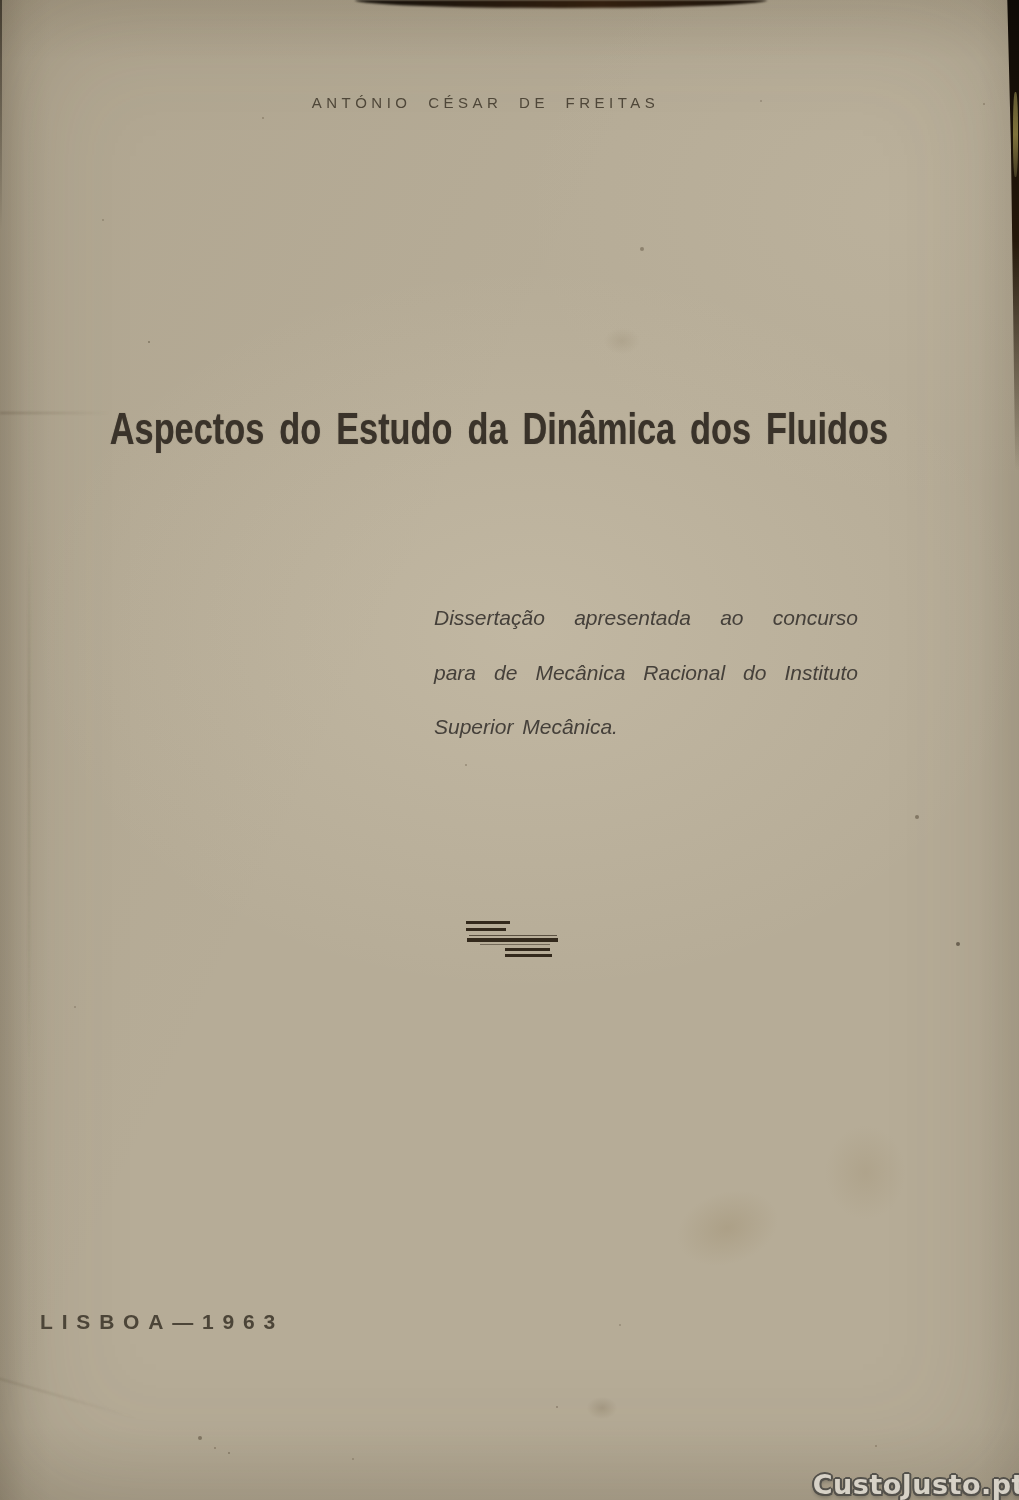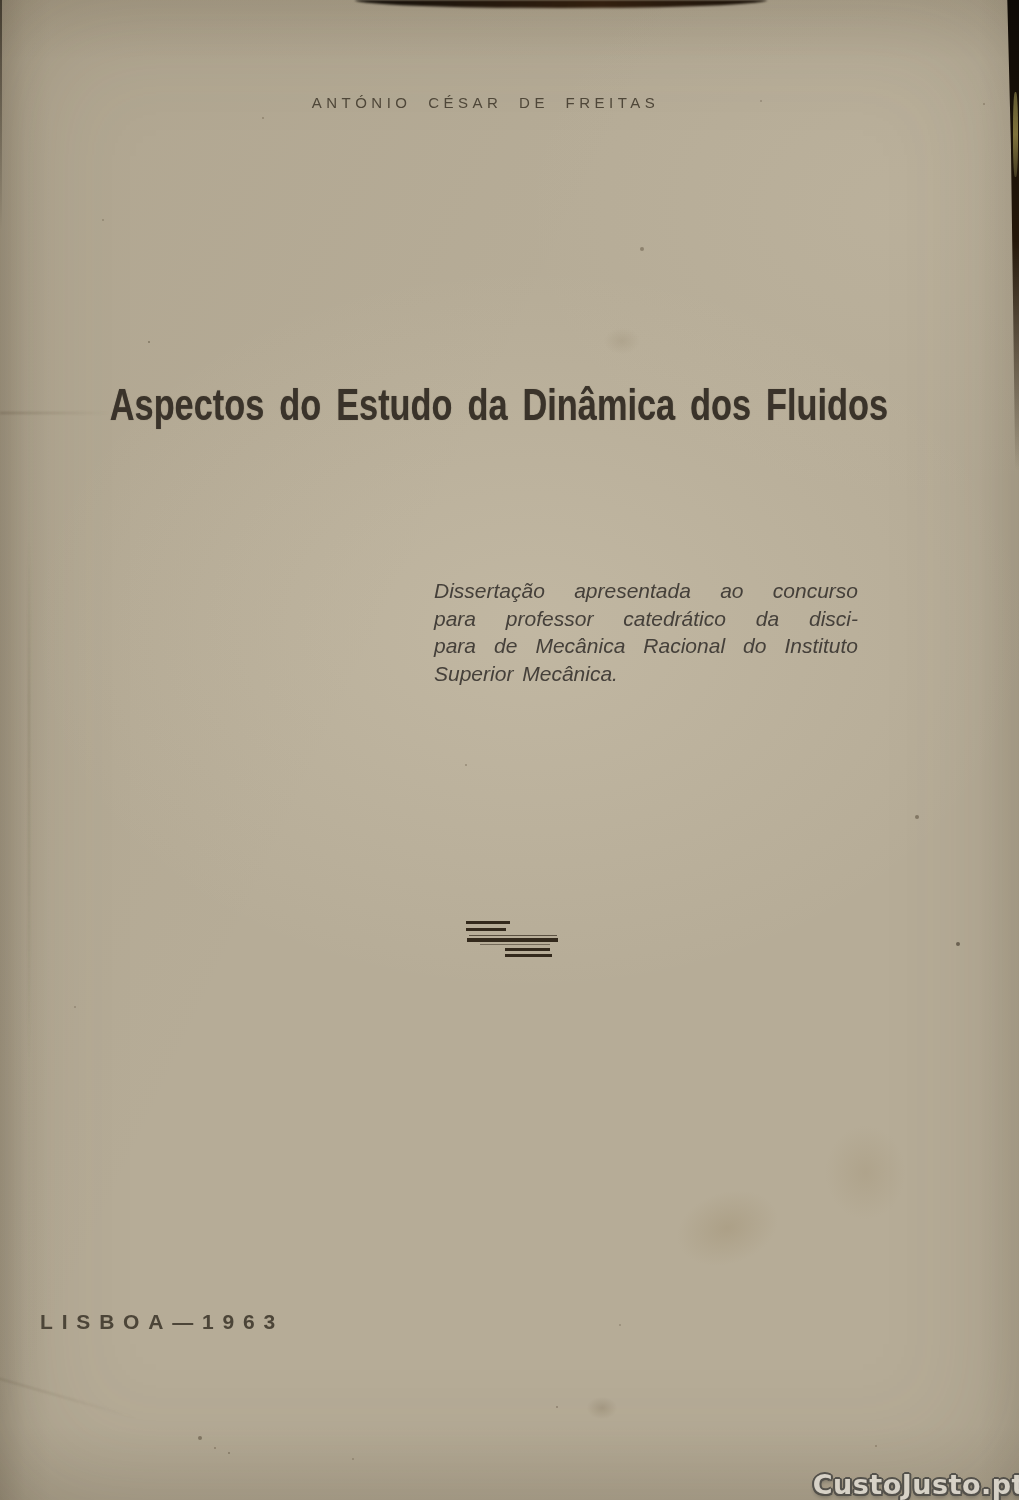--- a/index.html
+++ b/index.html
@@ -76,36 +76,36 @@
   .crease-bl{position:absolute;left:-12px;top:1396px;width:150px;height:2px;transform:rotate(16deg);
     background:linear-gradient(90deg,rgba(80,66,45,0.22),rgba(80,66,45,0));filter:blur(1px);}
   
   .author{
     position:absolute;left:0;top:94px;width:100%;padding-right:48px;box-sizing:border-box;
     text-align:center;
     font-size:15px;font-weight:400;letter-spacing:4.5px;word-spacing:8px;
     color:#4f4739;
   }
   .title-wrap{
-    position:absolute;left:0;top:380px;width:100%;padding-right:82px;box-sizing:border-box;
+    position:absolute;left:0;top:404px;width:100%;padding-right:82px;box-sizing:border-box;
     margin:0;text-align:center;white-space:nowrap;
   }
   .title-inner{
     display:inline-block;
     transform:scaleX(0.78);transform-origin:50% 50%;
     font-size:44px;font-weight:700;letter-spacing:0;word-spacing:7px;
     color:#3a332a;
     text-shadow:0 0 1px rgba(58,51,42,0.5);
   }
   .dedication{
     position:absolute;left:434px;top:577px;width:424px;
     font-style:italic;font-size:21px;line-height:27.5px;
     color:#45403a;word-spacing:3px;
   }
-  .ded-line{text-align:justify;text-align-last:justify;}
+  .ded-line{text-align:justify;text-align-last:justify;margin-top:27px;}
   .ded-line.last{text-align:left;text-align-last:left;}
   
   .ornament{position:absolute;left:0;top:0;width:1019px;height:1500px;pointer-events:none;}
   .orn{position:absolute;background:#33291c;filter:blur(0.4px);}
   .orn.b1{left:466px;top:921px;width:44px;height:3px;}
   .orn.b2{left:466px;top:928px;width:40px;height:3px;}
   .orn.h1{left:469px;top:935px;width:88px;height:1px;opacity:.7;}
   .orn.b3{left:467px;top:938px;width:91px;height:4px;}
   .orn.h2{left:480px;top:944px;width:70px;height:1px;opacity:.5;}
   .orn.b4{left:505px;top:948px;width:45px;height:3px;}
@@ -147,21 +147,20 @@
   <div class="crease-h"></div>
   <div class="crease-v"></div>
   <div class="crease-bl"></div>
 
   <div class="author">ANTÓNIO CÉSAR DE FREITAS</div>
 
   <h1 class="title-wrap"><span class="title-inner">Aspectos do Estudo da Dinâmica dos Fluidos</span></h1>
 
   <div class="dedication">
     <div class="ded-line">Dissertação apresentada ao concurso</div>
-    <div class="ded-line">para professor catedrático da disci-</div>
     <div class="ded-line">para de Mecânica Racional do Instituto</div>
     <div class="ded-line last">Superior Mecânica.</div>
   </div>
 
   <div class="ornament">
     <div class="orn b1"></div>
     <div class="orn b2"></div>
     <div class="orn h1"></div>
     <div class="orn b3"></div>
     <div class="orn h2"></div>

